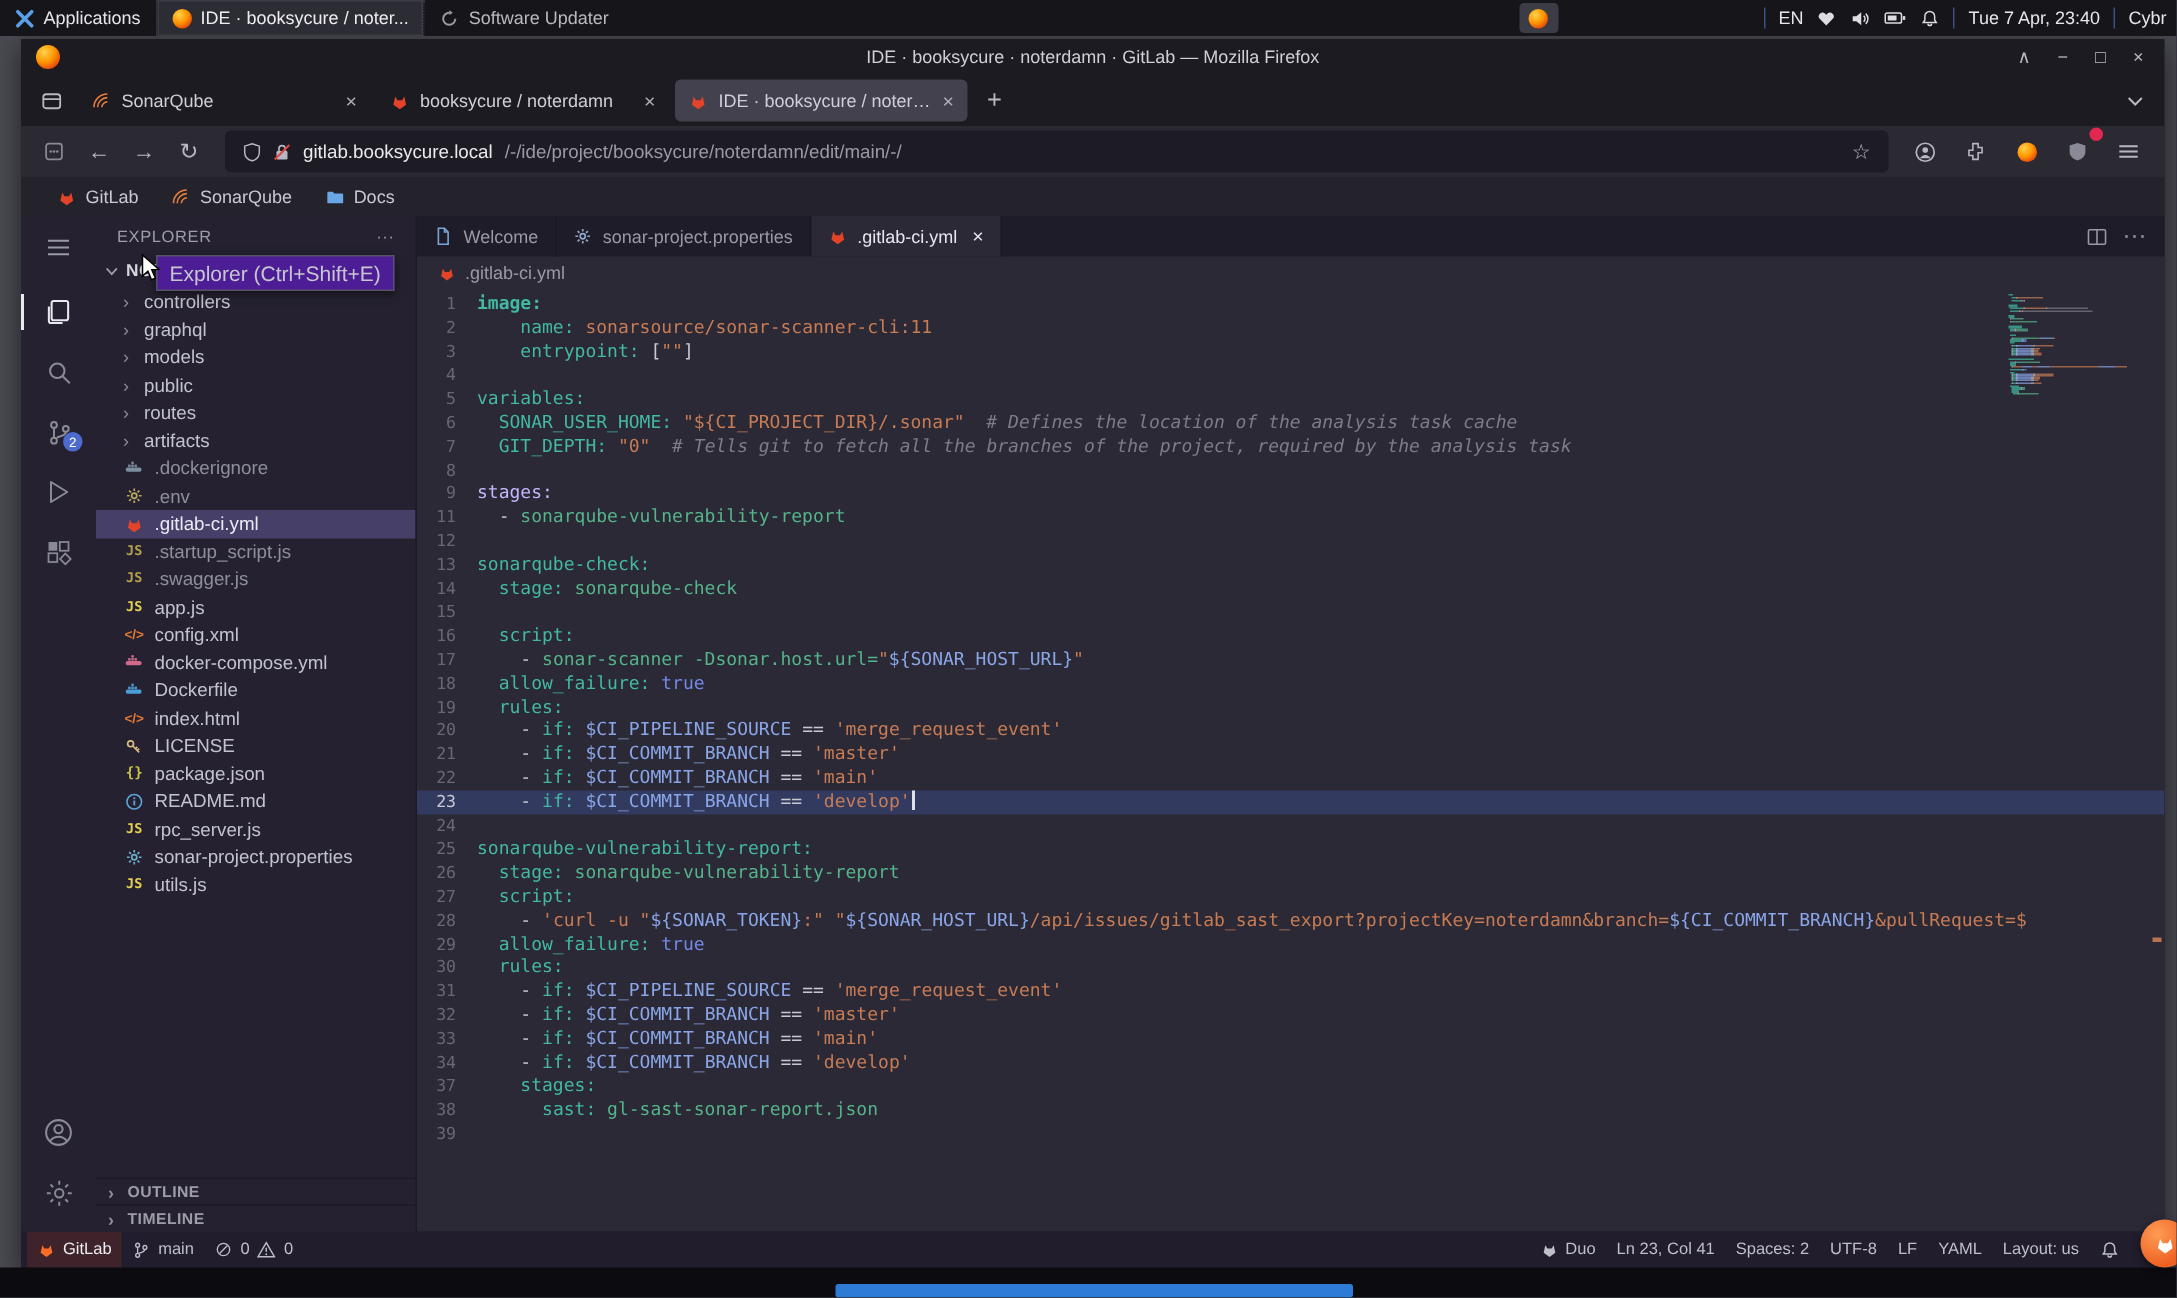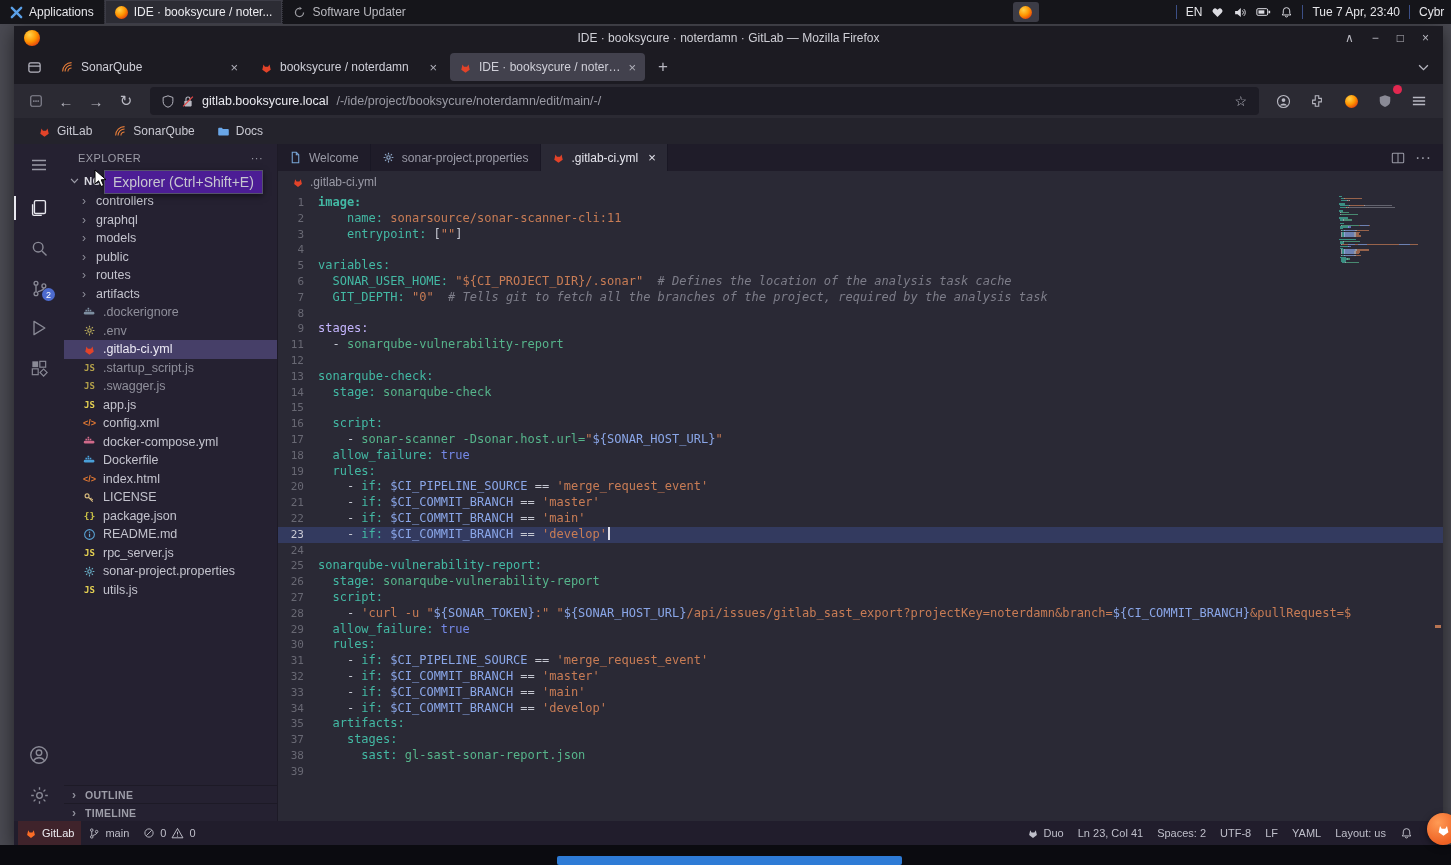--- a/index.html
+++ b/index.html
@@ -673,21 +673,20 @@
             <div class="cl"><span class="ln">25</span><span class="lc"><span style="color: rgb(67, 185, 164);">sonarqube-vulnerability-report:</span></span></div>
             <div class="cl"><span class="ln">26</span><span class="lc"><span style="color: rgb(198, 200, 210);">  </span><span style="color: rgb(67, 185, 164);">stage:</span><span style="color: rgb(198, 200, 210);"> </span><span style="color: rgb(86, 180, 139);">sonarqube-vulnerability-report</span></span></div>
             <div class="cl"><span class="ln">27</span><span class="lc"><span style="color: rgb(198, 200, 210);">  </span><span style="color: rgb(67, 185, 164);">script:</span></span></div>
             <div class="cl"><span class="ln">28</span><span class="lc"><span style="color: rgb(198, 200, 210);">    </span><span style="color: rgb(198, 200, 210);">- </span><span style="color: rgb(200, 124, 85);">'curl -u "</span><span style="color: rgb(138, 166, 232);">${SONAR_TOKEN}</span><span style="color: rgb(200, 124, 85);">:" "</span><span style="color: rgb(138, 166, 232);">${SONAR_HOST_URL}</span><span style="color: rgb(200, 124, 85);">/api/issues/gitlab_sast_export?projectKey=noterdamn&amp;branch=</span><span style="color: rgb(138, 166, 232);">${CI_COMMIT_BRANCH}</span><span style="color: rgb(200, 124, 85);">&amp;pullRequest=$</span></span></div>
             <div class="cl"><span class="ln">29</span><span class="lc"><span style="color: rgb(198, 200, 210);">  </span><span style="color: rgb(67, 185, 164);">allow_failure:</span><span style="color: rgb(198, 200, 210);"> </span><span style="color: rgb(117, 137, 232);">true</span></span></div>
             <div class="cl"><span class="ln">30</span><span class="lc"><span style="color: rgb(198, 200, 210);">  </span><span style="color: rgb(67, 185, 164);">rules:</span></span></div>
             <div class="cl"><span class="ln">31</span><span class="lc"><span style="color: rgb(198, 200, 210);">    </span><span style="color: rgb(198, 200, 210);">- </span><span style="color: rgb(67, 185, 164);">if:</span><span style="color: rgb(198, 200, 210);"> </span><span style="color: rgb(138, 166, 232);">$CI_PIPELINE_SOURCE</span><span style="color: rgb(198, 200, 210);"> == </span><span style="color: rgb(200, 124, 85);">'merge_request_event'</span></span></div>
             <div class="cl"><span class="ln">32</span><span class="lc"><span style="color: rgb(198, 200, 210);">    </span><span style="color: rgb(198, 200, 210);">- </span><span style="color: rgb(67, 185, 164);">if:</span><span style="color: rgb(198, 200, 210);"> </span><span style="color: rgb(138, 166, 232);">$CI_COMMIT_BRANCH</span><span style="color: rgb(198, 200, 210);"> == </span><span style="color: rgb(200, 124, 85);">'master'</span></span></div>
             <div class="cl"><span class="ln">33</span><span class="lc"><span style="color: rgb(198, 200, 210);">    </span><span style="color: rgb(198, 200, 210);">- </span><span style="color: rgb(67, 185, 164);">if:</span><span style="color: rgb(198, 200, 210);"> </span><span style="color: rgb(138, 166, 232);">$CI_COMMIT_BRANCH</span><span style="color: rgb(198, 200, 210);"> == </span><span style="color: rgb(200, 124, 85);">'main'</span></span></div>
             <div class="cl"><span class="ln">34</span><span class="lc"><span style="color: rgb(198, 200, 210);">    </span><span style="color: rgb(198, 200, 210);">- </span><span style="color: rgb(67, 185, 164);">if:</span><span style="color: rgb(198, 200, 210);"> </span><span style="color: rgb(138, 166, 232);">$CI_COMMIT_BRANCH</span><span style="color: rgb(198, 200, 210);"> == </span><span style="color: rgb(200, 124, 85);">'develop'</span></span></div>
-            <div class="cl"><span class="ln">35</span><span class="lc"><span style="color: rgb(198, 200, 210);">  </span><span style="color: rgb(67, 185, 164);">artifacts:</span></span></div>
             <div class="cl"><span class="ln">37</span><span class="lc"><span style="color: rgb(198, 200, 210);">    </span><span style="color: rgb(67, 185, 164);">stages:</span></span></div>
             <div class="cl"><span class="ln">38</span><span class="lc"><span style="color: rgb(198, 200, 210);">      </span><span style="color: rgb(67, 185, 164);">sast:</span><span style="color: rgb(198, 200, 210);"> </span><span style="color: rgb(86, 180, 139);">gl-sast-sonar-report.json</span></span></div>
             <div class="cl"><span class="ln">39</span><span class="lc"></span></div>
           </div>
         <div class="minimap" id="minimap">
             <div class="mm-row">
               <div class="mm-seg" style="width: 3.3px; background: rgb(67, 185, 164); opacity: 0.7;"></div>
             </div>
             <div class="mm-row">
               <div class="mm-seg" style="width: 2.2px; background: transparent; opacity: 0.7;"></div>

